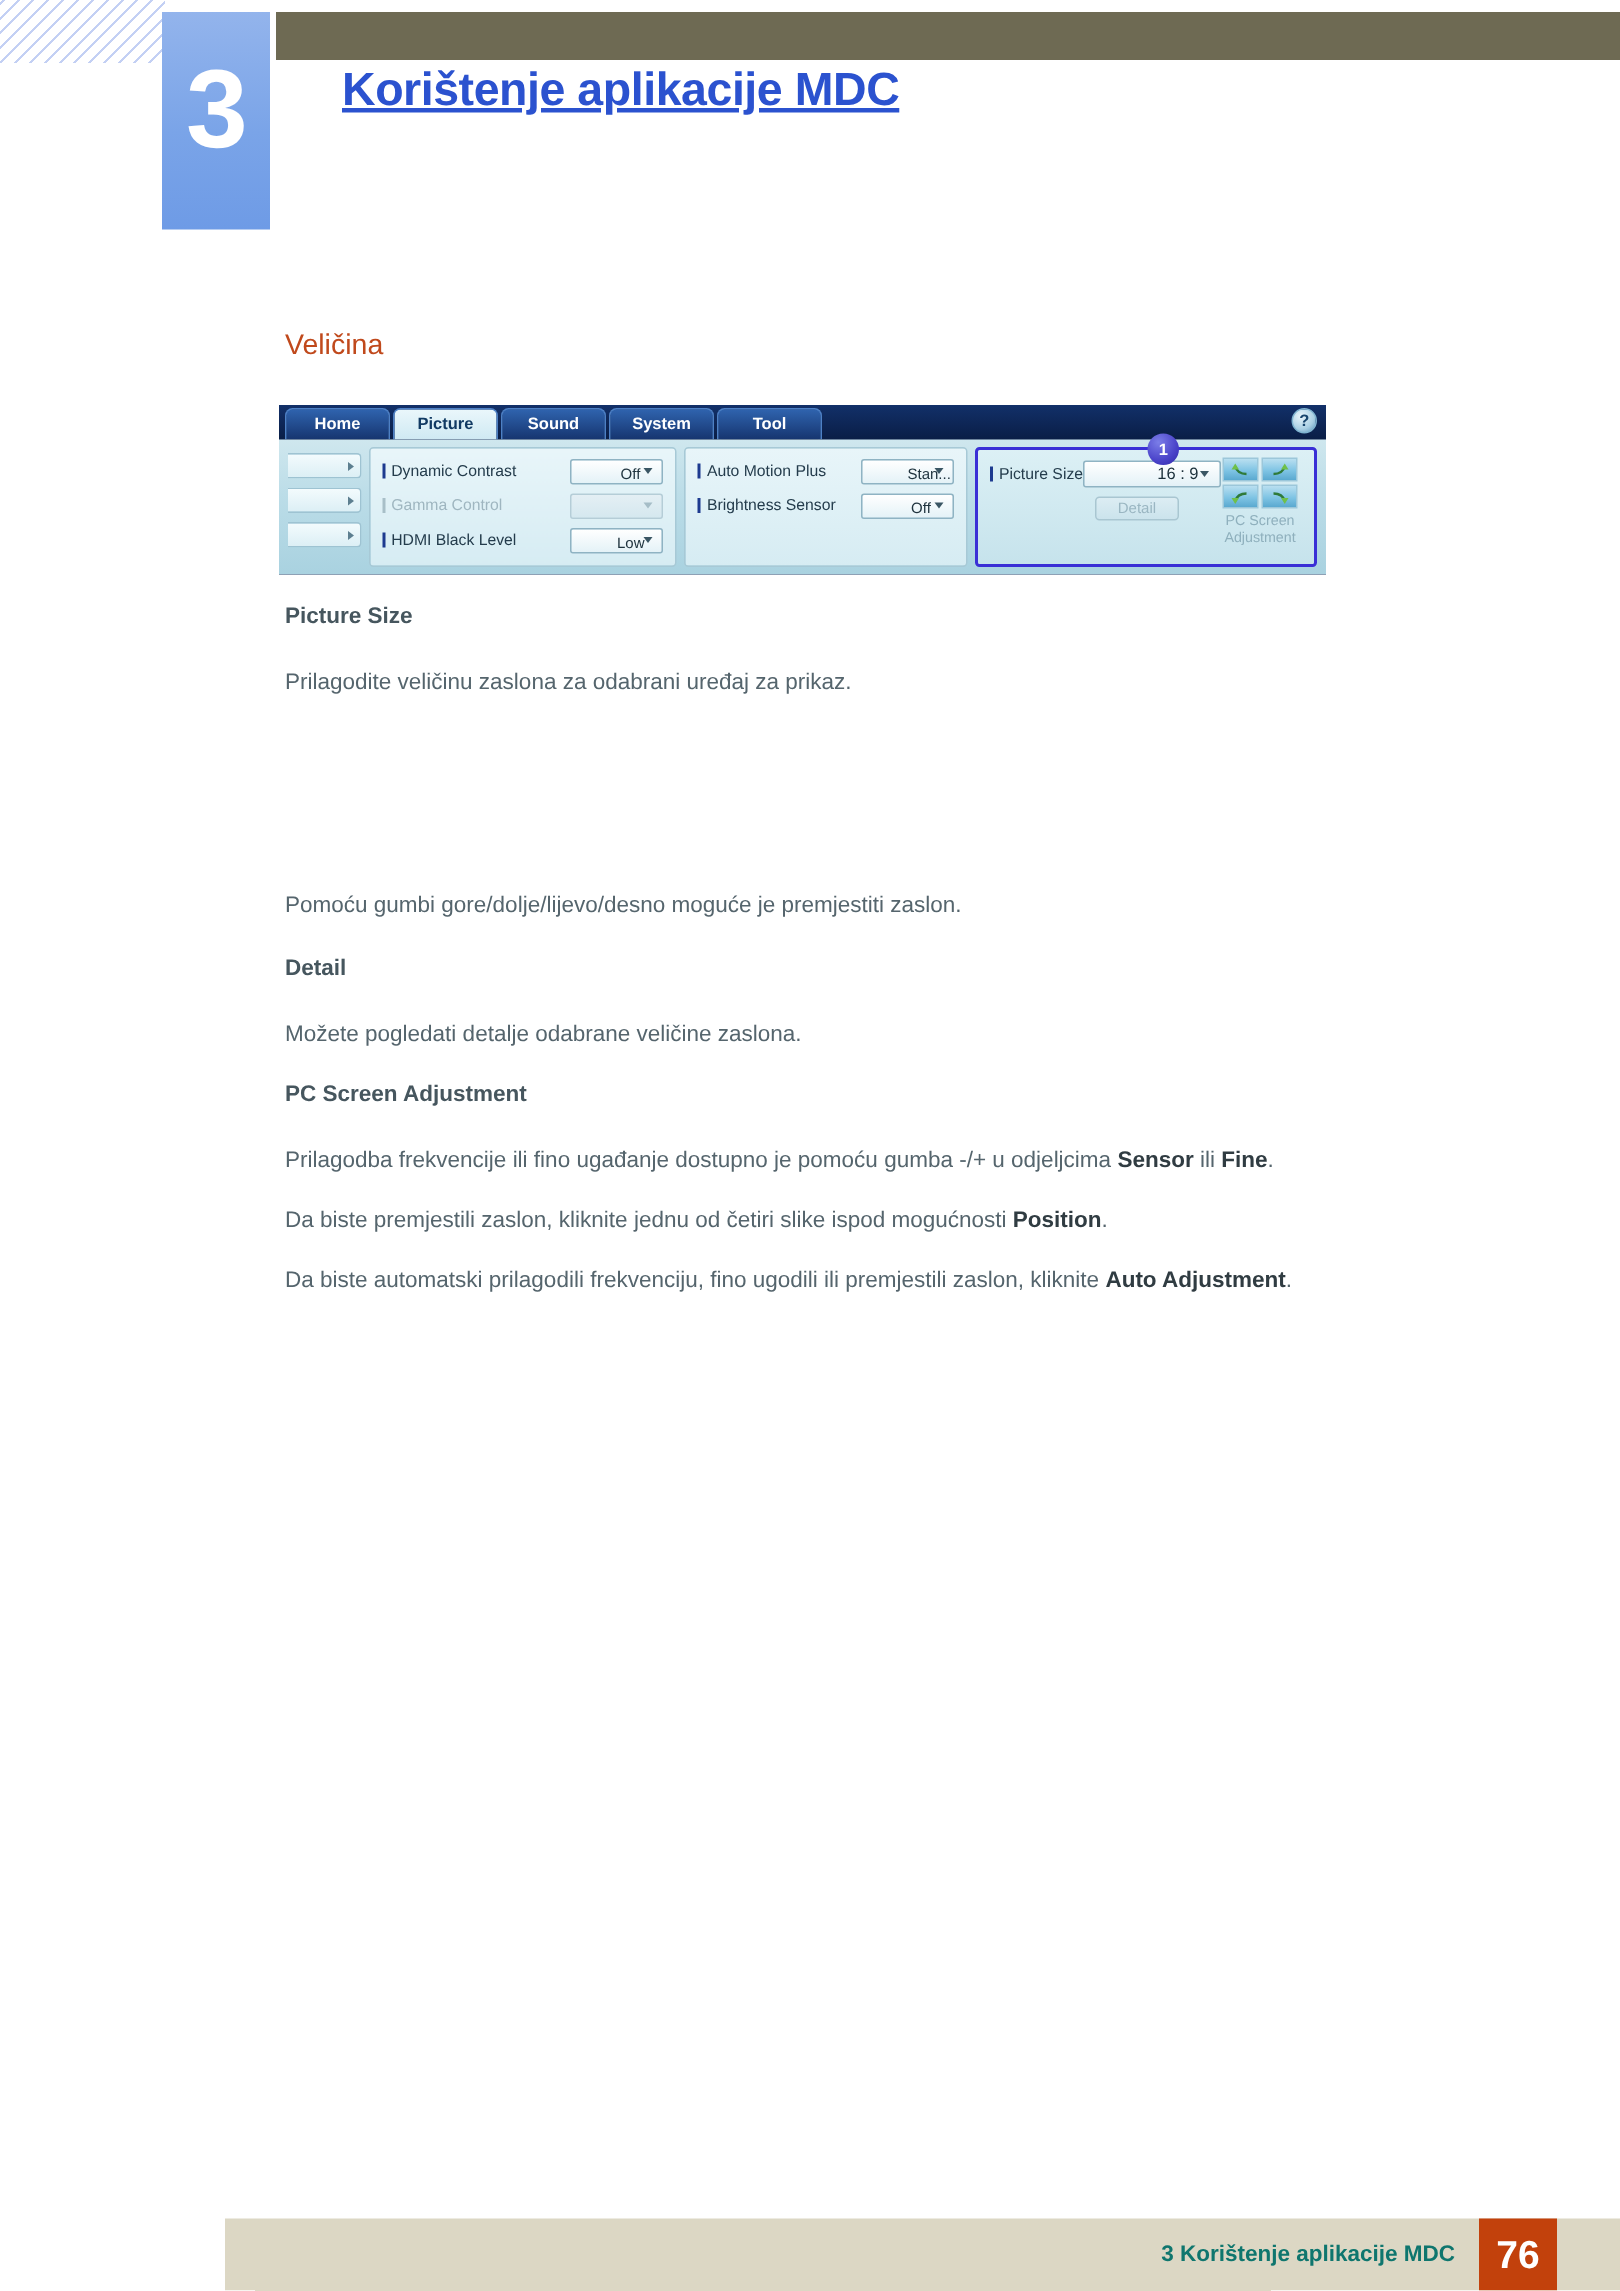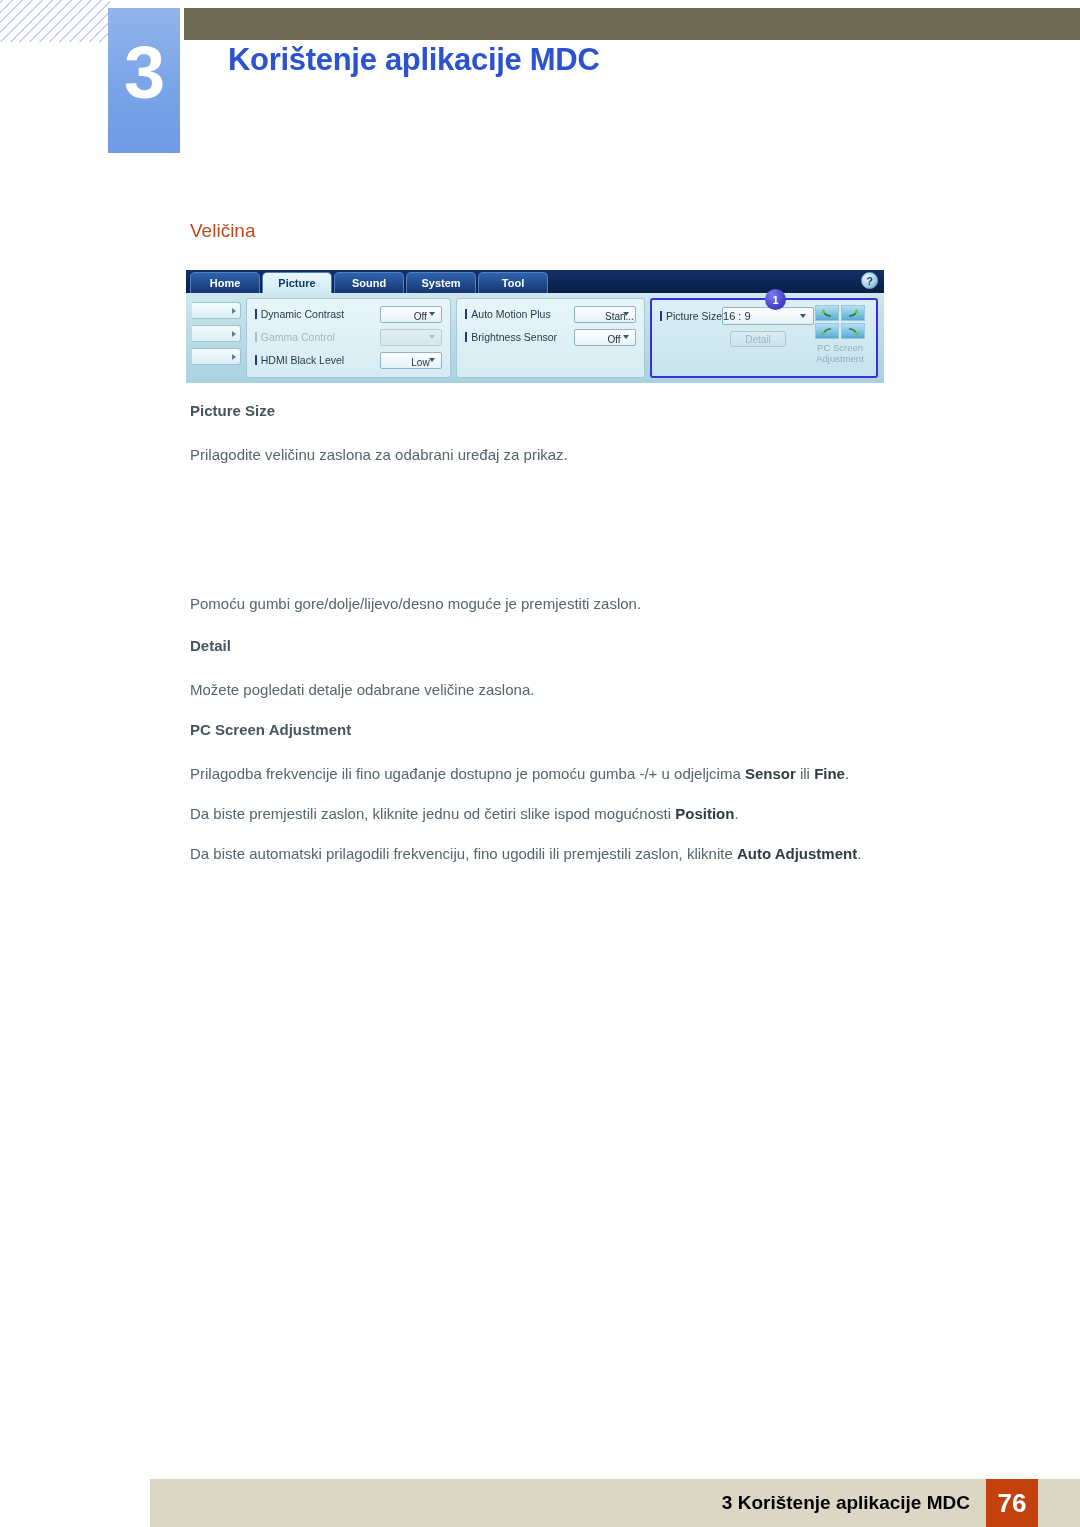--- a/index.html
+++ b/index.html
@@ -56,20 +56,21 @@
     letter-spacing: -1px;
   }
   .chapter-title {
     position: absolute;
     left: 228px; top: 42px;
     color: #2b52cf;
     font-size: 31px;
     font-weight: bold;
     letter-spacing: -0.3px;
     white-space: nowrap;
+    text-decoration: underline;
   }
 
   
   .section-heading {
     position: absolute;
     left: 190px; top: 220px;
     color: #c0491c;
     font-size: 19px;
     font-weight: normal;
   }
@@ -232,21 +233,21 @@
     margin-left: auto;
     width: 92px; height: 18px;
     background: linear-gradient(180deg, #ffffff 0%, #e3f1f7 100%);
     border: 1px solid #8fb3c3;
     border-radius: 2px;
     display: flex; align-items: center;
     position: relative;
     margin-right: 54px;
   }
   .combo-wide span {
-    flex: 1; text-align: left;
+    flex: 1; text-align: right;
     font-size: 11px; color: #1b2f3a;
     padding-right: 14px;
   }
   .combo-wide::after {
     content: "";
     position: absolute;
     right: 7px; top: 50%; margin-top: -2px;
     width: 0; height: 0;
     border-top: 4px solid #3a5664;
     border-left: 3.5px solid transparent;
@@ -324,22 +325,22 @@
   .footer {
     position: absolute;
     left: 150px; bottom: 0;
     width: 930px; height: 48px;
     background: #dcd7c4;
   }
   .footer-text {
     position: absolute;
     right: 110px; top: 50%;
     transform: translateY(-50%);
-    color: #000000;
-    font-size: 19px;
+    color: #0f766e;
+    font-size: 15px;
     font-weight: bold;
     white-space: nowrap;
   }
   .footer-page {
     position: absolute;
     right: 42px; top: 0;
     width: 52px; height: 48px;
     background: #c2410c;
     color: #ffffff;
     font-size: 26px;

